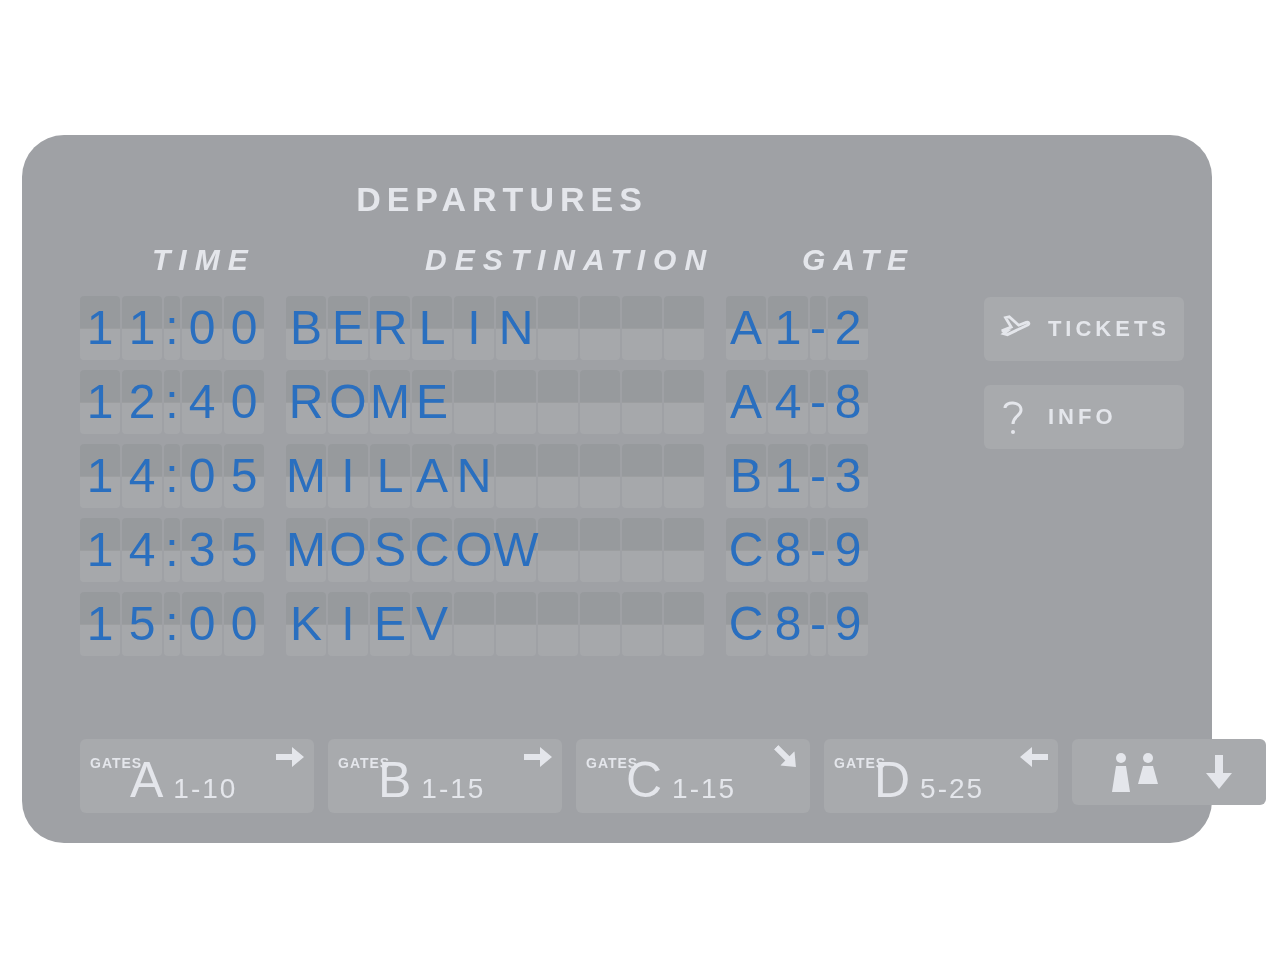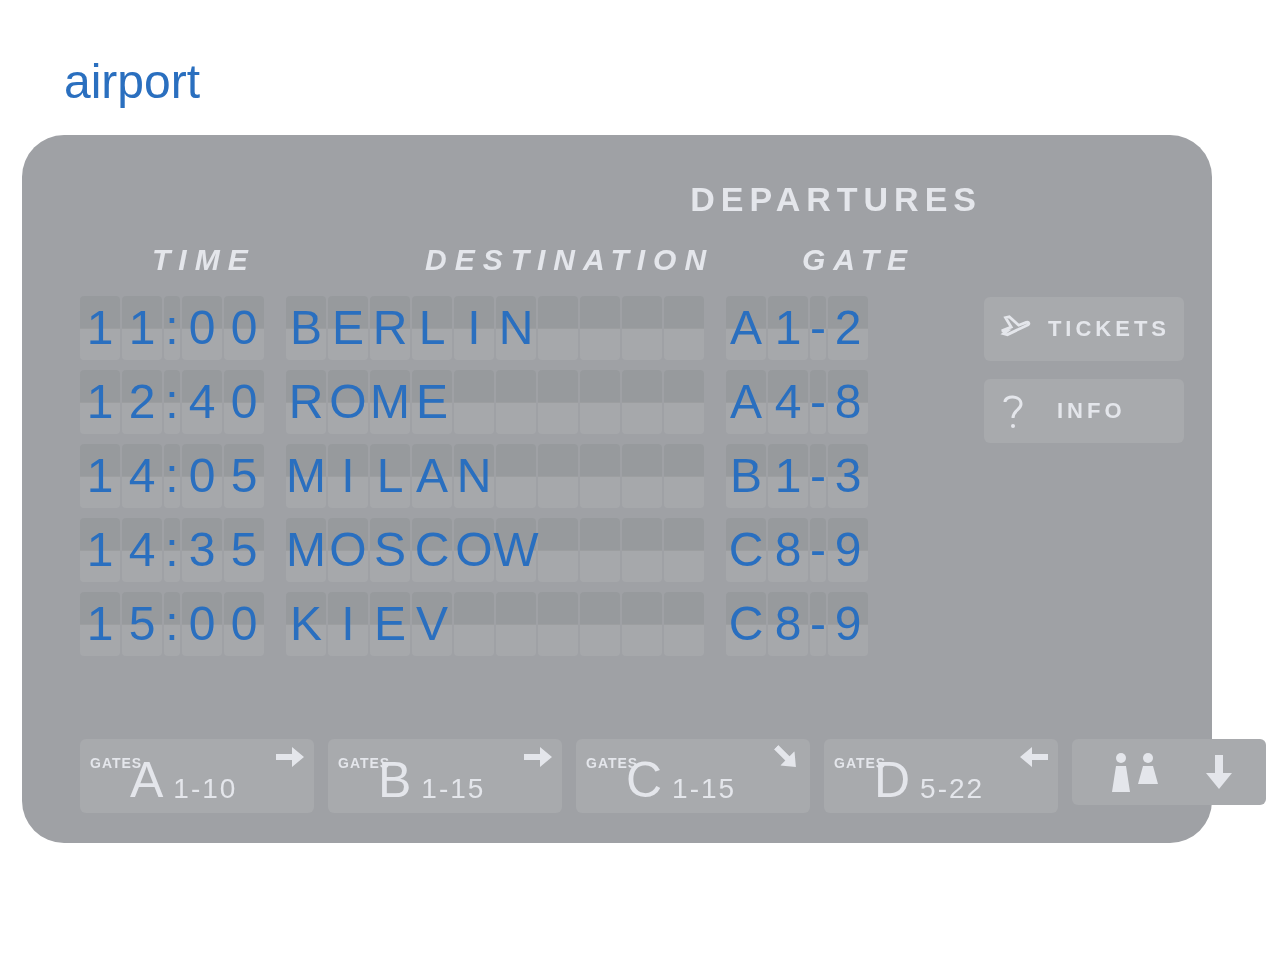--- a/index.html
+++ b/index.html
@@ -7,52 +7,51 @@
     --light-text:#e4e6eb;
     --board:#9fa1a5;
     --tile:#979a9d;
     --tile-light:#a6a8ab;
     --btn:#a8aaad;
   }
   html,body{margin:0;padding:0;background:#fff;font-family:"Segoe UI",Arial,sans-serif;}
   .page{width:1269px;height:980px;position:relative;}
   .page-title{position:absolute;left:64px;top:54px;font-size:48px;color:var(--blue);font-weight:500;}
   .board{position:absolute;left:22px;top:135px;width:1190px;height:708px;background:var(--board);border-radius:42px;}
-  .board-title{position:absolute;top:45px;left:0;width:960px;text-align:right;color:var(--light-text);font-weight:700;font-size:34px;letter-spacing:6px;}
+  .board-title{position:absolute;top:45px;left:0;width:960px;text-align:center;color:var(--light-text);font-weight:700;font-size:34px;letter-spacing:6px;}
   .headers{position:absolute;top:108px;left:0;width:960px;color:var(--light-text);font-size:30px;letter-spacing:8px;font-weight:600;}
   .hdr{position:absolute;font-style:italic;}
   .hdr.time{left:130px;}
   .hdr.dest{left:403px;text-align:right;}
   .hdr.gate{left:780px;text-align:center;}
   .rows{position:absolute;top:160px;left:58px;}
   .row{height:66px;margin-bottom:8px;display:flex;align-items:center;}
   .group{display:flex;gap:2px;margin-right:22px;}
   .tile{width:40px;height:64px;background:linear-gradient(180deg,var(--tile) 49.5%,var(--tile-light) 50.5%);border-radius:4px;position:relative;display:flex;align-items:center;justify-content:center;}
   .tile.narrow{width:16px;}
   .tile::after{content:"";position:absolute;left:0;right:0;top:50%;height:1px;background:rgba(0,0,0,.06);}
   .tile span{color:var(--blue);font-size:48px;font-weight:500;font-family:"Arial Narrow",Arial,sans-serif;line-height:1;position:relative;z-index:1;}
-  .side{position:absolute;right:28px;top:162px;width:200px;display:flex;flex-direction:column;gap:18px;}
+  .side{position:absolute;right:28px;top:162px;width:200px;display:flex;flex-direction:column;gap:24px;}
   .sbtn{height:64px;background:var(--btn);border-radius:6px;display:flex;align-items:center;gap:16px;padding:0 14px;cursor:pointer;}
   .sbtn .lbl{color:var(--light-text);font-weight:700;letter-spacing:4px;font-size:22px;}
   .sbtn svg{fill:none;stroke:var(--light-text);stroke-width:3;}
   .bottom{position:absolute;bottom:30px;left:58px;right:28px;display:flex;gap:14px;}
   .gate-card{flex:0 0 214px;height:66px;background:var(--btn);border-radius:6px;position:relative;display:flex;align-items:flex-end;padding:0 10px 8px 10px;cursor:pointer;}
   .gate-card .pre{color:var(--light-text);font-size:14px;font-weight:700;position:absolute;top:8px;left:10px;letter-spacing:1px;margin-top:8px;}
   .gate-card .big{color:var(--light-text);font-size:50px;font-weight:500;line-height:1;margin-left:40px;margin-right:10px;}
   .gate-card .rng{color:var(--light-text);font-size:28px;letter-spacing:2px;font-weight:500;}
   .gate-card .arr{position:absolute;right:10px;top:8px;}
   .gate-card .arr svg{fill:var(--light-text);}
   .restroom{flex:0 0 194px;height:66px;background:var(--btn);border-radius:6px;display:flex;align-items:center;justify-content:center;gap:40px;cursor:pointer;}
   .restroom svg{fill:var(--light-text);}
 </style>
 </head>
 <body>
 
 <div class="page">
-  <div class="page-title">airport</div>
 
   <div class="board">
     <div class="board-title">DEPARTURES</div>
 
     <div class="headers">
       <div class="hdr time">TIME</div>
       <div class="hdr dest">DESTINATION</div>
       <div class="hdr gate">GATE</div>
     </div>
 
@@ -389,21 +388,21 @@
         <svg width="36" height="36" viewBox="0 0 36 36">
           <path d="M4 20 L14 16 L8 6 L12 5 L22 14 L30 11 C33 10 34 13 31 14 L10 24 L6 23 L10 20 Z"></path>
         </svg>
         <span class="lbl">TICKETS</span>
       </div>
       <div class="sbtn">
         <svg width="30" height="42" viewBox="0 0 30 42">
           <path d="M7 12 C7 5 23 5 23 14 C23 20 15 20 15 28"></path>
           <circle cx="15" cy="36" r="2" fill="#e4e6eb" stroke="none"></circle>
         </svg>
-        <span class="lbl" style="margin-left:13px">INFO</span>
+        <span class="lbl" style="margin-left:4px">INFO</span>
       </div>
     </div>
 
     <div class="bottom" id="bottom">
         <div class="gate-card">
           <span class="pre">GATES</span>
           <span class="big">A</span>
           <span class="rng">1-10</span>
           <span class="arr"><svg width="28" height="20" viewBox="0 0 28 20" style="transform:rotate(0deg)">
               <path d="M0 7 L16 7 L16 0 L28 10 L16 20 L16 13 L0 13 Z"></path>
@@ -421,21 +420,21 @@
           <span class="pre">GATES</span>
           <span class="big">C</span>
           <span class="rng">1-15</span>
           <span class="arr"><svg width="28" height="20" viewBox="0 0 28 20" style="transform:rotate(45deg)">
               <path d="M0 7 L16 7 L16 0 L28 10 L16 20 L16 13 L0 13 Z"></path>
             </svg></span>
         </div>
         <div class="gate-card">
           <span class="pre">GATES</span>
           <span class="big">D</span>
-          <span class="rng">5-22</span>
+          <span class="rng">5-25</span>
           <span class="arr"><svg width="28" height="20" viewBox="0 0 28 20" style="transform:rotate(180deg)">
               <path d="M0 7 L16 7 L16 0 L28 10 L16 20 L16 13 L0 13 Z"></path>
             </svg></span>
         </div>
         <div class="restroom">
           <svg width="60" height="40" viewBox="0 0 60 40">
             <circle cx="15" cy="6" r="5"></circle>
             <path d="M10 14 L20 14 L24 40 L6 40 Z"></path>
             <circle cx="42" cy="6" r="5"></circle>
             <path d="M37 14 L47 14 L52 32 L42 32 L42 40 L42 32 L32 32 Z"></path>

